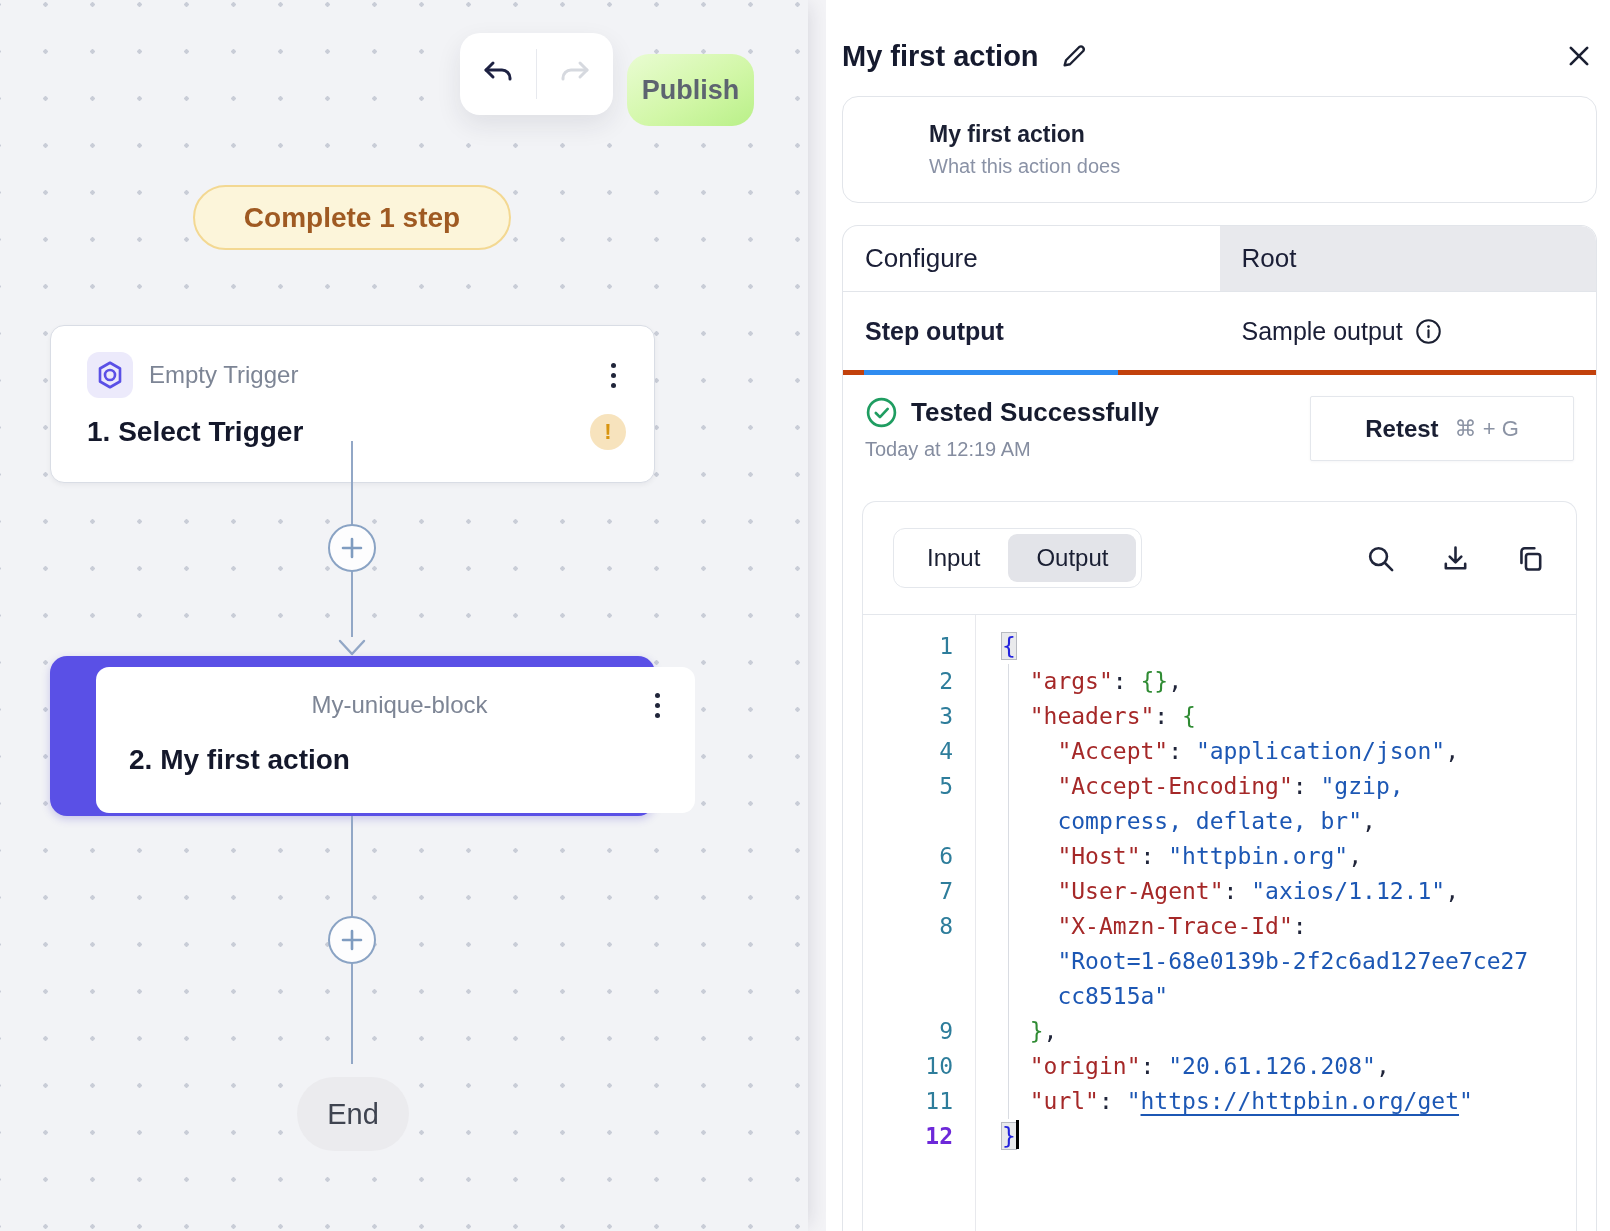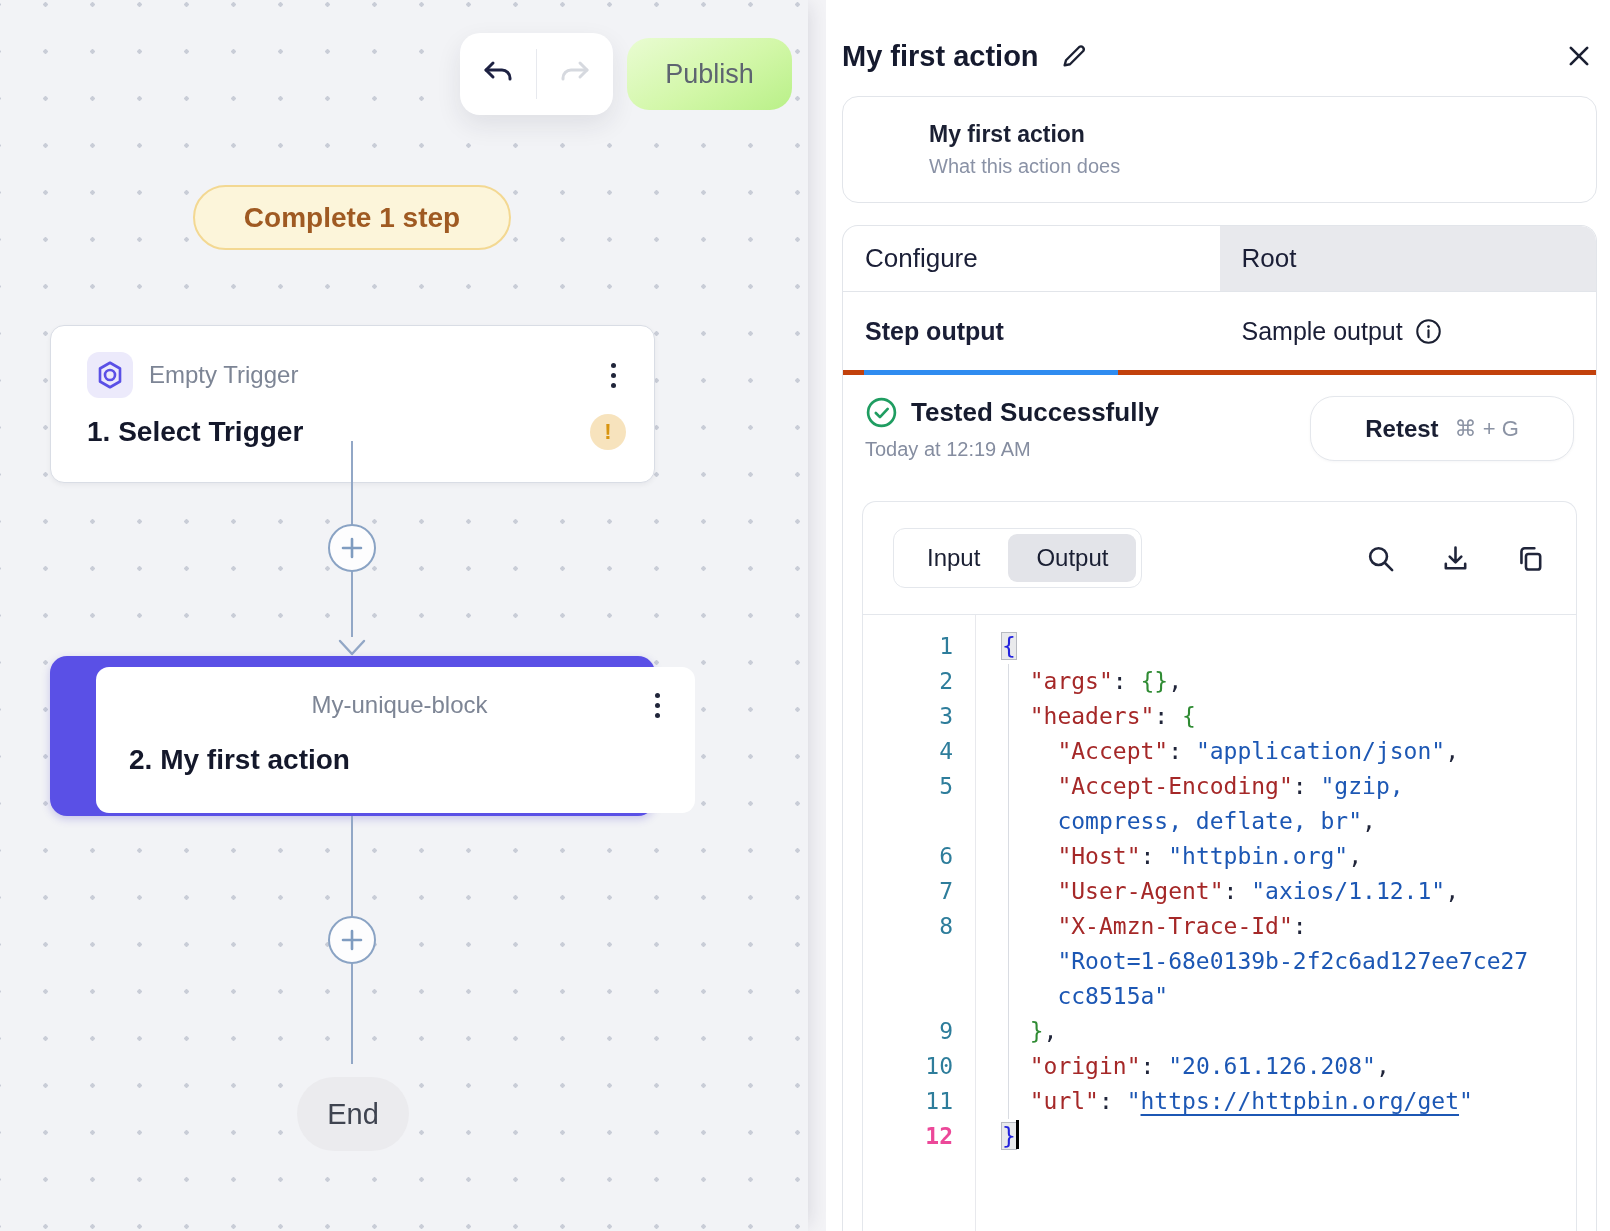--- a/index.html
+++ b/index.html
@@ -8,24 +8,24 @@
 
   
   .canvas { position:absolute; left:0; top:0; width:808px; height:1231px; background:#f2f3f6;
     background-image:radial-gradient(circle, #c9cdd7 2px, transparent 2.4px);
     background-size:47px 47px; background-position:22px 28px;
     box-shadow:6px 0 18px -6px rgba(25,30,55,.14); z-index:2; }
   .undo-redo { position:absolute; left:460px; top:33px; width:153px; height:82px; background:#fff; border-radius:20px;
     box-shadow:0 10px 26px rgba(30,35,60,.09); display:flex; align-items:center; }
   .ur-btn { flex:1; height:100%; display:flex; align-items:center; justify-content:center; cursor:pointer; }
   .ur-divider { width:1px; height:50px; background:#e7e9ee; }
-  .publish-btn { position:absolute; left:627px; top:38px; width:165px; height:72px; border-radius:22px;
+  .publish-btn { position:absolute; left:627px; top:54px; width:127px; height:72px; border-radius:22px;
     background:linear-gradient(150deg,#e9fcd2 0%,#d2f7a8 55%,#b9f088 100%);
     display:flex; align-items:center; justify-content:center;
-    font-size:27px; font-weight:400; color:#5d6470; cursor:pointer; }
+    font-size:27px; font-weight:700; color:#5d6470; cursor:pointer; }
   .status-badge { position:absolute; left:193px; top:185px; width:318px; height:65px; background:#fcf5da;
     border:2px solid #f3d892; border-radius:33px; display:flex; align-items:center; justify-content:center;
     font-size:28px; font-weight:700; color:#9f5a22; }
 
   .node-card { position:absolute; left:50px; width:605px; background:#fff; border:1.5px solid #d9dde5;
     border-radius:14px; padding:26px 28px 24px 36px; box-shadow:0 2px 5px rgba(20,25,45,.05);margin-top:42px; }
   .node-card.trigger { top:283px; height:158px; }
   .node-row1 { display:flex; align-items:center; gap:16px; height:46px; }
   .node-app-icon { width:46px; height:46px; border-radius:12px; background:#eceafb; display:flex; align-items:center; justify-content:center; flex:0 0 46px; }
   .node-app-label { flex:1; font-size:24px; color:#7d8595; }
@@ -72,37 +72,37 @@
   .subtabs { height:83px; display:flex; position:relative; border-bottom:5px solid #c2410c; flex:0 0 83px; }
   .subtab { flex:1; display:flex; align-items:center; padding-left:22px; font-size:25px; color:#1a1e36; cursor:pointer; }
   .subtab.active { font-weight:700; }
   .subtabs::after { content:""; position:absolute; left:21px; bottom:-5px; width:254px; height:5px; background:#2f8cf0; }
   .info-ic { margin-left:12px; display:flex; }
 
   .status-row { padding:21px 22px 0 22px; display:flex; justify-content:space-between; align-items:flex-start; flex:0 0 116px; }
   .status-left .line1 { display:flex; align-items:center; gap:13px; }
   .status-msg { font-size:26px; font-weight:600; color:#161b2e; }
   .status-time { margin-top:9px; font-size:20px; color:#858da0; }
-  .retest-btn { width:264px; height:65px; border:1px solid #e4e7ec; border-radius:24px; background:#fff;
+  .retest-btn { width:264px; height:65px; border:1px solid #e4e7ec; border-radius:2px; background:#fff;
     display:flex; align-items:center; justify-content:center; gap:16px; cursor:pointer; box-shadow:0 1px 3px rgba(20,25,45,.04); }
   .retest-label { font-size:24px; font-weight:600; color:#1a1f33; }
   .retest-short { font-size:22px; color:#8b93a4; }
 
   .code-card { margin:10px 19px 0 19px; flex:1; border:1px solid #e4e7ec; border-bottom:none; border-radius:14px 14px 0 0;
     display:flex; flex-direction:column; overflow:hidden; background:#fff; }
   .code-toolbar { height:112px; flex:0 0 112px; display:flex; align-items:center; justify-content:space-between; padding:0 30px;gap:36px; }
   .segmented { display:flex; border:1px solid #e4e7ec; border-radius:12px; padding:5px; background:#fff; }
   .seg { padding:10px 28px; font-size:24px; color:#1a1f33; border-radius:9px; cursor:pointer; }
   .seg.selected { background:#e3e4e9; }
   .code-icons { display:flex; align-items:center; gap:44px; }
   .icon-btn { display:flex; cursor:pointer; }
 
   .code-area { flex:1; border-top:1px solid #e4e7ec; display:flex; font-family:"DejaVu Sans Mono",monospace; font-size:23px; line-height:35px; }
   .code-gutter { flex:0 0 113px; padding:14px 22px 0 0; text-align:right; border-right:1px solid #e8e9ed; color:#2e7d9b; }
-  .ln-active { color:#ec4899; font-weight:700; }
+  .ln-active { color:#6d28d9; font-weight:700; }
   .code-lines { flex:1; padding:14px 0 0 26px; position:relative; overflow:hidden; }
   .indent-guide { position:absolute; left:32px; top:49px; width:1px; height:455px; background:#d9dce2; }
   .code-line { white-space:pre; position:relative; }
   .tk-p { color:#20253a; } .tk-k { color:#a52828; } .tk-v { color:#1c57b4; }
   .tk-b0 { color:#2323dd; } .tk-b1 { color:#2f8b33; }
   .u { text-decoration:underline; text-underline-offset:5px; }
   .hl { background:#e9eaec; box-shadow:0 0 0 1px #b7bac1; }
   .caret { display:inline-block; width:3px; height:29px; background:#000; vertical-align:-5px; }
 </style>
 </head>

